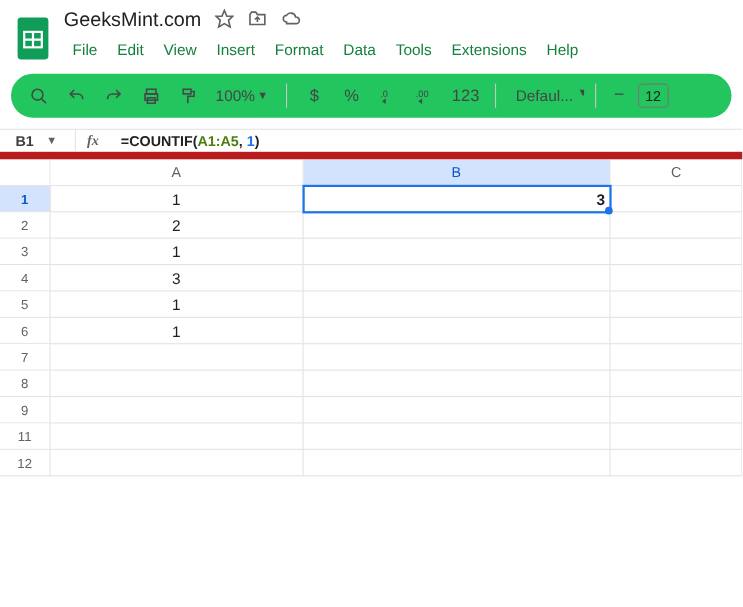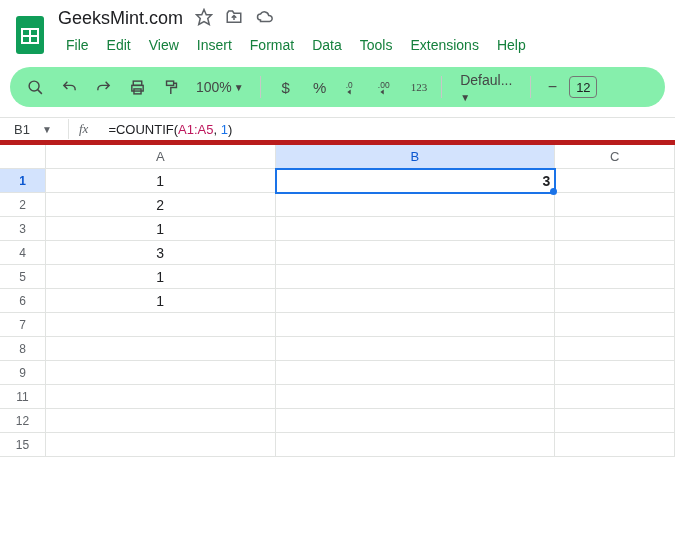--- a/index.html
+++ b/index.html
@@ -36,58 +36,59 @@
     padding: 2px 0 4px 0;
     font-size: 14px;
     color: #15803d;
   }
   .menubar .mitem { padding: 4px 8px; border-radius: 4px; cursor: pointer; }
 
   .toolbar-wrap {
     padding: 6px 10px 10px 10px;
   }
   .toolbar {
-    background: #86efac;
+    background: #22c55e;
     border-radius: 24px;
     padding: 4px 10px;
     display: flex;
     align-items: center;
     gap: 4px;
     height: 40px;
   }
   .tbtn {
     width: 30px; height: 30px;
     display: flex; align-items: center; justify-content: center;
     border-radius: 4px; cursor: pointer; color: #444746;
     font-size: 15px;
   }
   .tbtn svg { display:block; }
   .tsep { width:1px; height:22px; background:#c7c7c7; margin:0 6px; }
   .zoom { display:flex; align-items:center; gap:2px; padding:0 6px; cursor:pointer; color:#444746; font-size:14px;}
-  .num-fmt { font-size:11px; color:#444746; padding:0 4px; cursor:pointer;font-family:Liberation Serif, serif;}
-  .font-sel { display:flex; align-items:flex-start; gap:4px; padding:0 8px; cursor:pointer; color:#444746; font-size:14px; max-width:70px; overflow:hidden;flex-direction:column;}
+  .num-fmt { font-size:15px; color:#444746; padding:0 4px; cursor:pointer;}
+  .font-sel { display:flex; align-items:flex-start; gap:4px; padding:0 8px; cursor:pointer; color:#444746; font-size:14px; max-width:70px; overflow:hidden;}
   .fontsize-box {
     display:flex; align-items:center; gap:6px;
   }
   .fs-btn { width:22px; height:22px; display:flex; align-items:center; justify-content:center; cursor:pointer; color:#444746; font-size:16px;}
   .fs-val { border:1px solid #747775; border-radius:4px; width:28px; height:22px; display:flex; align-items:center; justify-content:center; font-size:13px; color:#202124;}
 
   .namebox-row {
-    display:flex; align-items:center; border-top:1px solid #e1e3e1; border-bottom:5px solid #b91c1c;
+    display:flex; align-items:center; border-top:1px solid #e1e3e1; border-bottom:7px solid #b91c1c;
     height: 28px;
+    font-weight: bold;
   }
   .namebox {
     width: 58px; padding-left:14px; font-size:13px; color:#3c4043;
     display:flex; align-items:center; justify-content:space-between; padding-right:6px;
   }
   .namebox .dd { color:#5f6368; font-size:10px; }
   .nb-sep { width:1px; height:20px; background:#e1e3e1; margin:0 10px; }
   .fx { font-style: italic; font-family: Georgia, serif; color:#5f6368; font-size:13px; margin-right:20px; }
   .formula { font-family: Arial; font-size:13px; color:#202124; white-space:pre; }
-  .formula .rng { color:#be185d; }
+  .formula .rng { color:#4d7c0f; }
   .formula .arg { color:#1a73e8; }
 
   .grid {
     flex:1; display:flex; flex-direction:column; overflow:hidden;
     font-size:13px; color:#202124;
   }
   .colhdr {
     display:flex; height:24px; background:#fff; border-bottom:1px solid #e1e3e1;
   }
   .corner { width:46px; border-right:1px solid #e1e3e1; background:#fff;}
@@ -318,20 +319,14 @@
         <div class="cell colA center"></div>
         <div class="cell colB right"></div>
         <div class="cell colC"></div>
       </div>
       <div class="row">
         <div class="rh">12</div>
         <div class="cell colA center"></div>
         <div class="cell colB right"></div>
         <div class="cell colC"></div>
       </div>
-      <div class="row">
-        <div class="rh">15</div>
-        <div class="cell colA center"></div>
-        <div class="cell colB right"></div>
-        <div class="cell colC"></div>
-      </div>
     </div>
 </div>
 
 </body></html>

